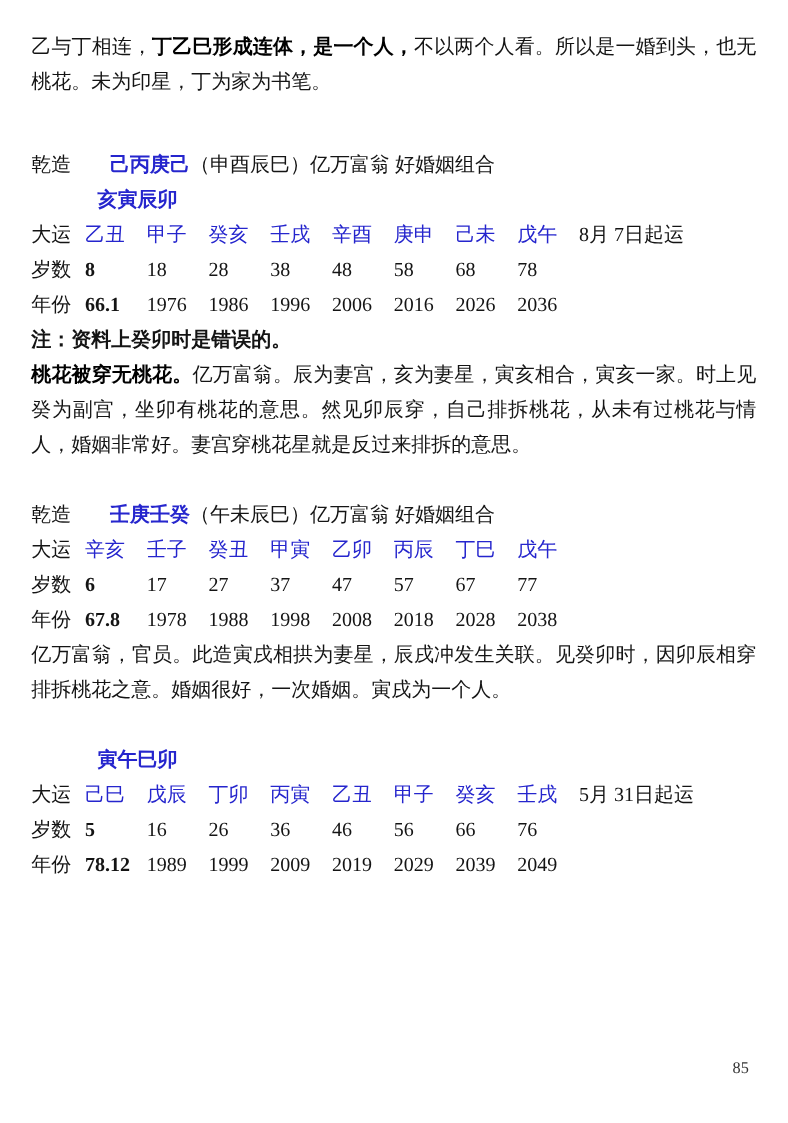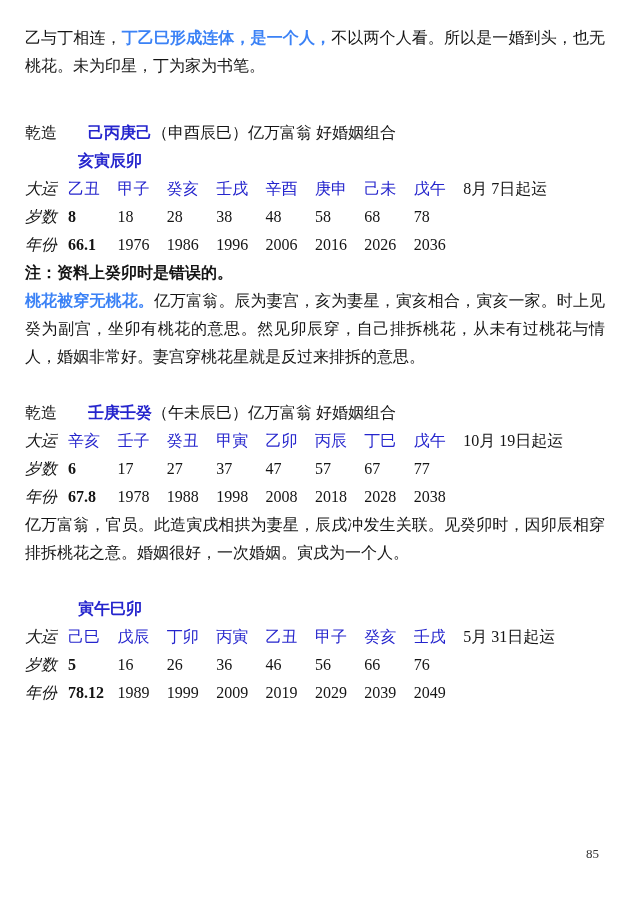--- a/index.html
+++ b/index.html
@@ -7,26 +7,26 @@
     width:630px;height:898px;background:#ffffff;color:#141414;
     font-family:"Liberation Serif","DejaVu Serif",serif;
     font-size:16px;line-height:28px;position:relative;overflow:hidden;
   }
   .doc{padding:24px 25px 0 25px;}
   .para{width:580px;text-align:justify;}
   .gap39{height:39px;}
   .gap28{height:28px;}
   .blue{color:#2525cd;font-family:Liberation Serif, serif;}
   .blue-bold{color:#2525cd;font-weight:bold;}
-  .red-bold{color:#3b82f6;font-weight:bold;}
+  .red-bold{color:#000000;font-weight:bold;}
   .header-line{white-space:nowrap;}
   .stems{margin-left:31px;}
   .branches-line{padding-left:53px;}
   .trow{display:flex;white-space:nowrap;}
-  .trow .lab{width:43px;flex:none;font-style:italic;}
+  .trow .lab{width:43px;flex:none;}
   .cell{width:49.4px;flex:none;}
   .b{font-weight:bold;}
   .note-line{font-weight:bold;}
   .dayun-note{flex:none;}
   .pageno{position:absolute;top:846px;right:31px;font-size:13px;line-height:16px;color:#333;}
 </style>
 </head>
 <body>
 
 <div class="doc">
@@ -93,21 +93,20 @@
     <div class="trow">
       <span class="lab">大运</span>
       <span class="cell blue">辛亥</span>
       <span class="cell blue">壬子</span>
       <span class="cell blue">癸丑</span>
       <span class="cell blue">甲寅</span>
       <span class="cell blue">乙卯</span>
       <span class="cell blue">丙辰</span>
       <span class="cell blue">丁巳</span>
       <span class="cell blue">戊午</span>
-      <span class="dayun-note">10月 19日起运</span>
     </div>
     <div class="trow">
       <span class="lab">岁数</span>
       <span class="cell b">6</span>
       <span class="cell">17</span>
       <span class="cell">27</span>
       <span class="cell">37</span>
       <span class="cell">47</span>
       <span class="cell">57</span>
       <span class="cell">67</span>

